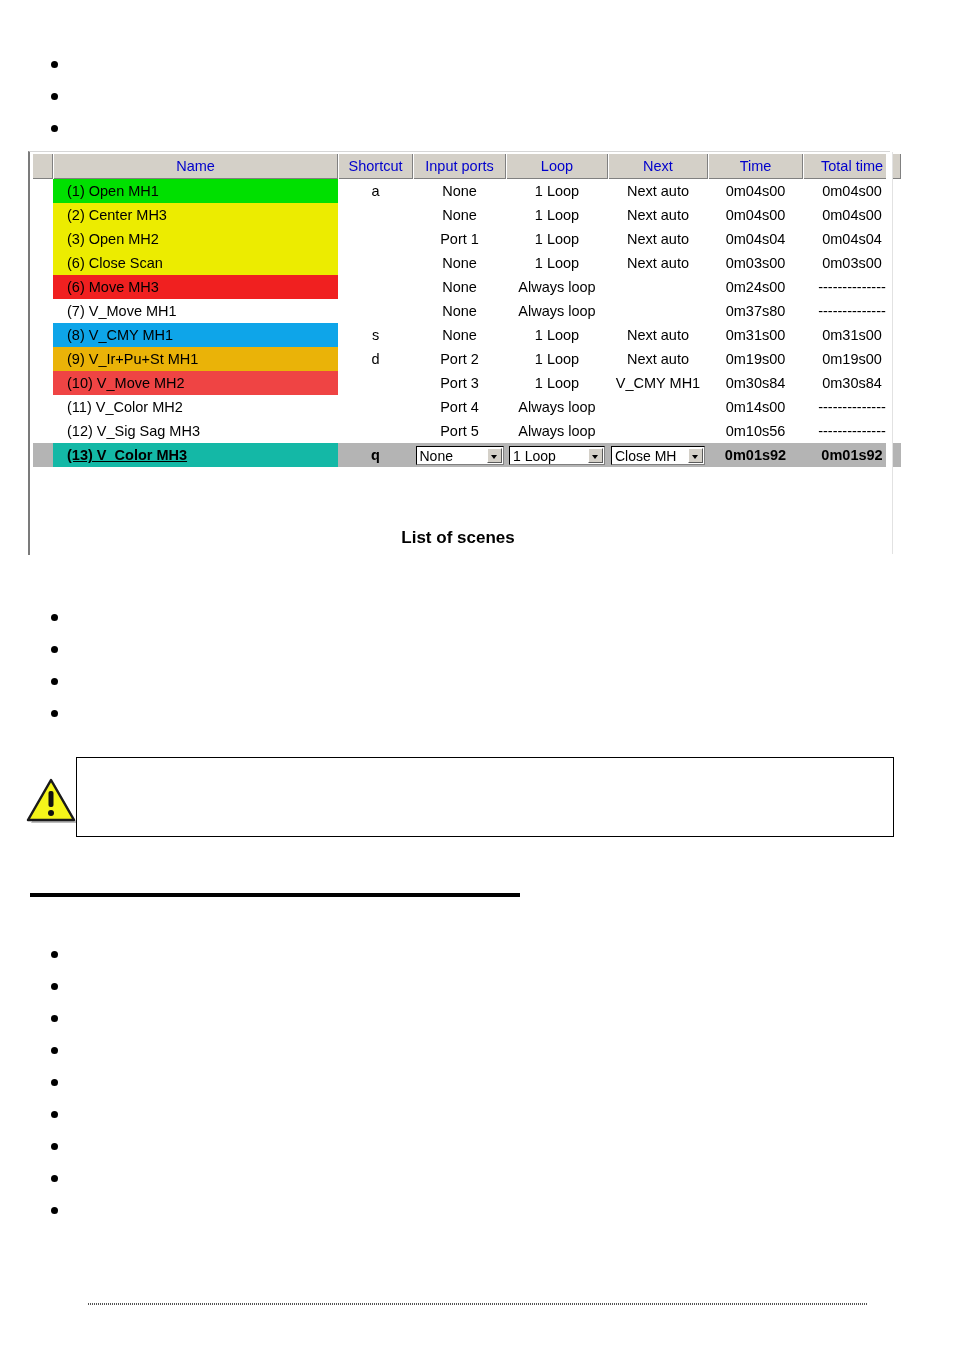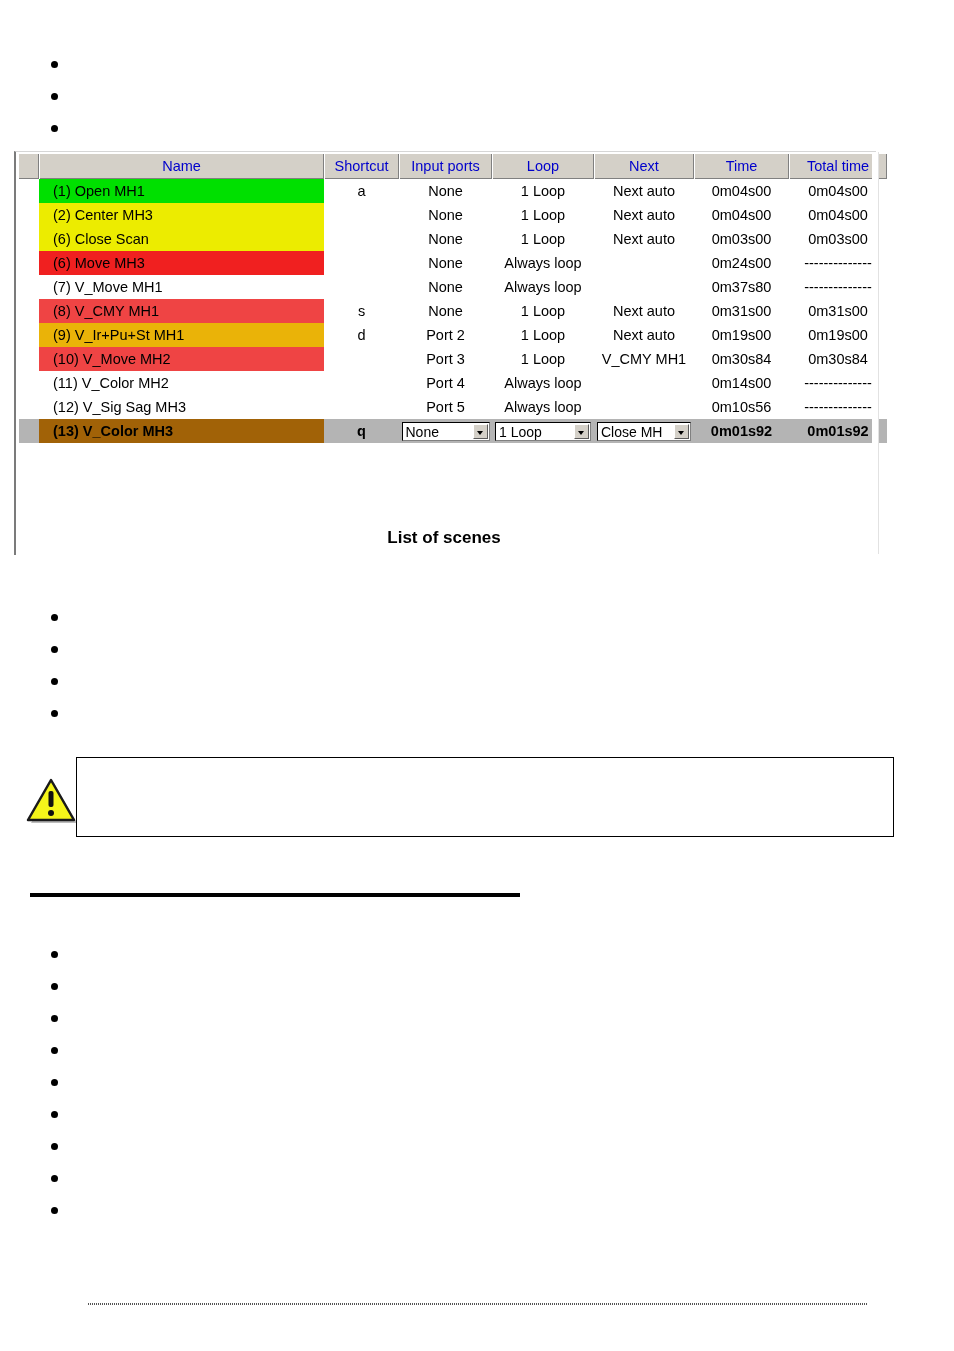--- a/index.html
+++ b/index.html
@@ -41,21 +41,21 @@
     background: #000000;
   }
 
   #bullets-top      { left: 51px; top: 48px;  }
   #bullets-middle   { left: 51px; top: 601px; }
   #bullets-bottom   { left: 51px; top: 938px; }
 
   
   #figure-scenes {
     position: absolute;
-    left: 14px;
+    left: 28px;
     top: 151px;
     width: 862px;
     height: 404px;
     background: #ffffff;
     border-left: 2px solid #7b7b7b;
     border-top: 1px solid #d6d6d6;
     box-sizing: border-box;
   }
   #figure-scenes .shot-frame {
     position: absolute;
@@ -275,20 +275,30 @@
             <td class="name-cell" style="background: rgb(236, 236, 0);">(2) Center MH3</td>
             <td></td>
             <td>None</td>
             <td>1 Loop</td>
             <td>Next auto</td>
             <td>0m04s00</td>
             <td>0m04s00</td>
           </tr>
           <tr>
             <td style="background: rgb(255, 255, 255);"></td>
+            <td class="name-cell" style="background: rgb(236, 236, 0);">(3) Open MH2</td>
+            <td></td>
+            <td>Port 1</td>
+            <td>1 Loop</td>
+            <td>Next auto</td>
+            <td>0m04s04</td>
+            <td>0m04s04</td>
+          </tr>
+          <tr>
+            <td style="background: rgb(255, 255, 255);"></td>
             <td class="name-cell" style="background: rgb(236, 236, 0);">(6) Close Scan</td>
             <td></td>
             <td>None</td>
             <td>1 Loop</td>
             <td>Next auto</td>
             <td>0m03s00</td>
             <td>0m03s00</td>
           </tr>
           <tr>
             <td style="background: rgb(255, 255, 255);"></td>
@@ -305,21 +315,21 @@
             <td class="name-cell" style="background: rgb(255, 255, 255);">(7) V_Move MH1</td>
             <td></td>
             <td>None</td>
             <td>Always loop</td>
             <td></td>
             <td>0m37s80</td>
             <td>--------------</td>
           </tr>
           <tr>
             <td style="background: rgb(255, 255, 255);"></td>
-            <td class="name-cell" style="background: #ef4444;">(8) V_CMY MH1</td>
+            <td class="name-cell" style="background: #0ea5e9;">(8) V_CMY MH1</td>
             <td>s</td>
             <td>None</td>
             <td>1 Loop</td>
             <td>Next auto</td>
             <td>0m31s00</td>
             <td>0m31s00</td>
           </tr>
           <tr>
             <td style="background: rgb(255, 255, 255);"></td>
             <td class="name-cell" style="background: #eab308;">(9) V_Ir+Pu+St MH1</td>
@@ -355,21 +365,21 @@
             <td class="name-cell" style="background: rgb(255, 255, 255);">(12) V_Sig Sag MH3</td>
             <td></td>
             <td>Port 5</td>
             <td>Always loop</td>
             <td></td>
             <td>0m10s56</td>
             <td>--------------</td>
           </tr>
           <tr class="selected">
             <td style="background: rgb(180, 180, 180);"></td>
-            <td class="name-cell" style="background: #a16207;">(13) V_Color MH3</td>
+            <td class="name-cell" style="background: #14b8a6; text-decoration: underline;">(13) V_Color MH3</td>
             <td style="background: rgb(180, 180, 180);">q</td>
             <td class="combo-cell" style="background: rgb(180, 180, 180);"><span class="sel-combo w-ports"><span>None</span><span class="arrow"></span></span></td>
             <td class="combo-cell" style="background: rgb(180, 180, 180);"><span class="sel-combo w-loop"><span>1 Loop</span><span class="arrow"></span></span></td>
             <td class="combo-cell" style="background: rgb(180, 180, 180);"><span class="sel-combo w-next"><span>Close MH</span><span class="arrow"></span></span></td>
             <td style="background: rgb(180, 180, 180);">0m01s92</td>
             <td style="background: rgb(180, 180, 180);">0m01s92</td>
           </tr>
         </tbody>
     </table>
   </div>

